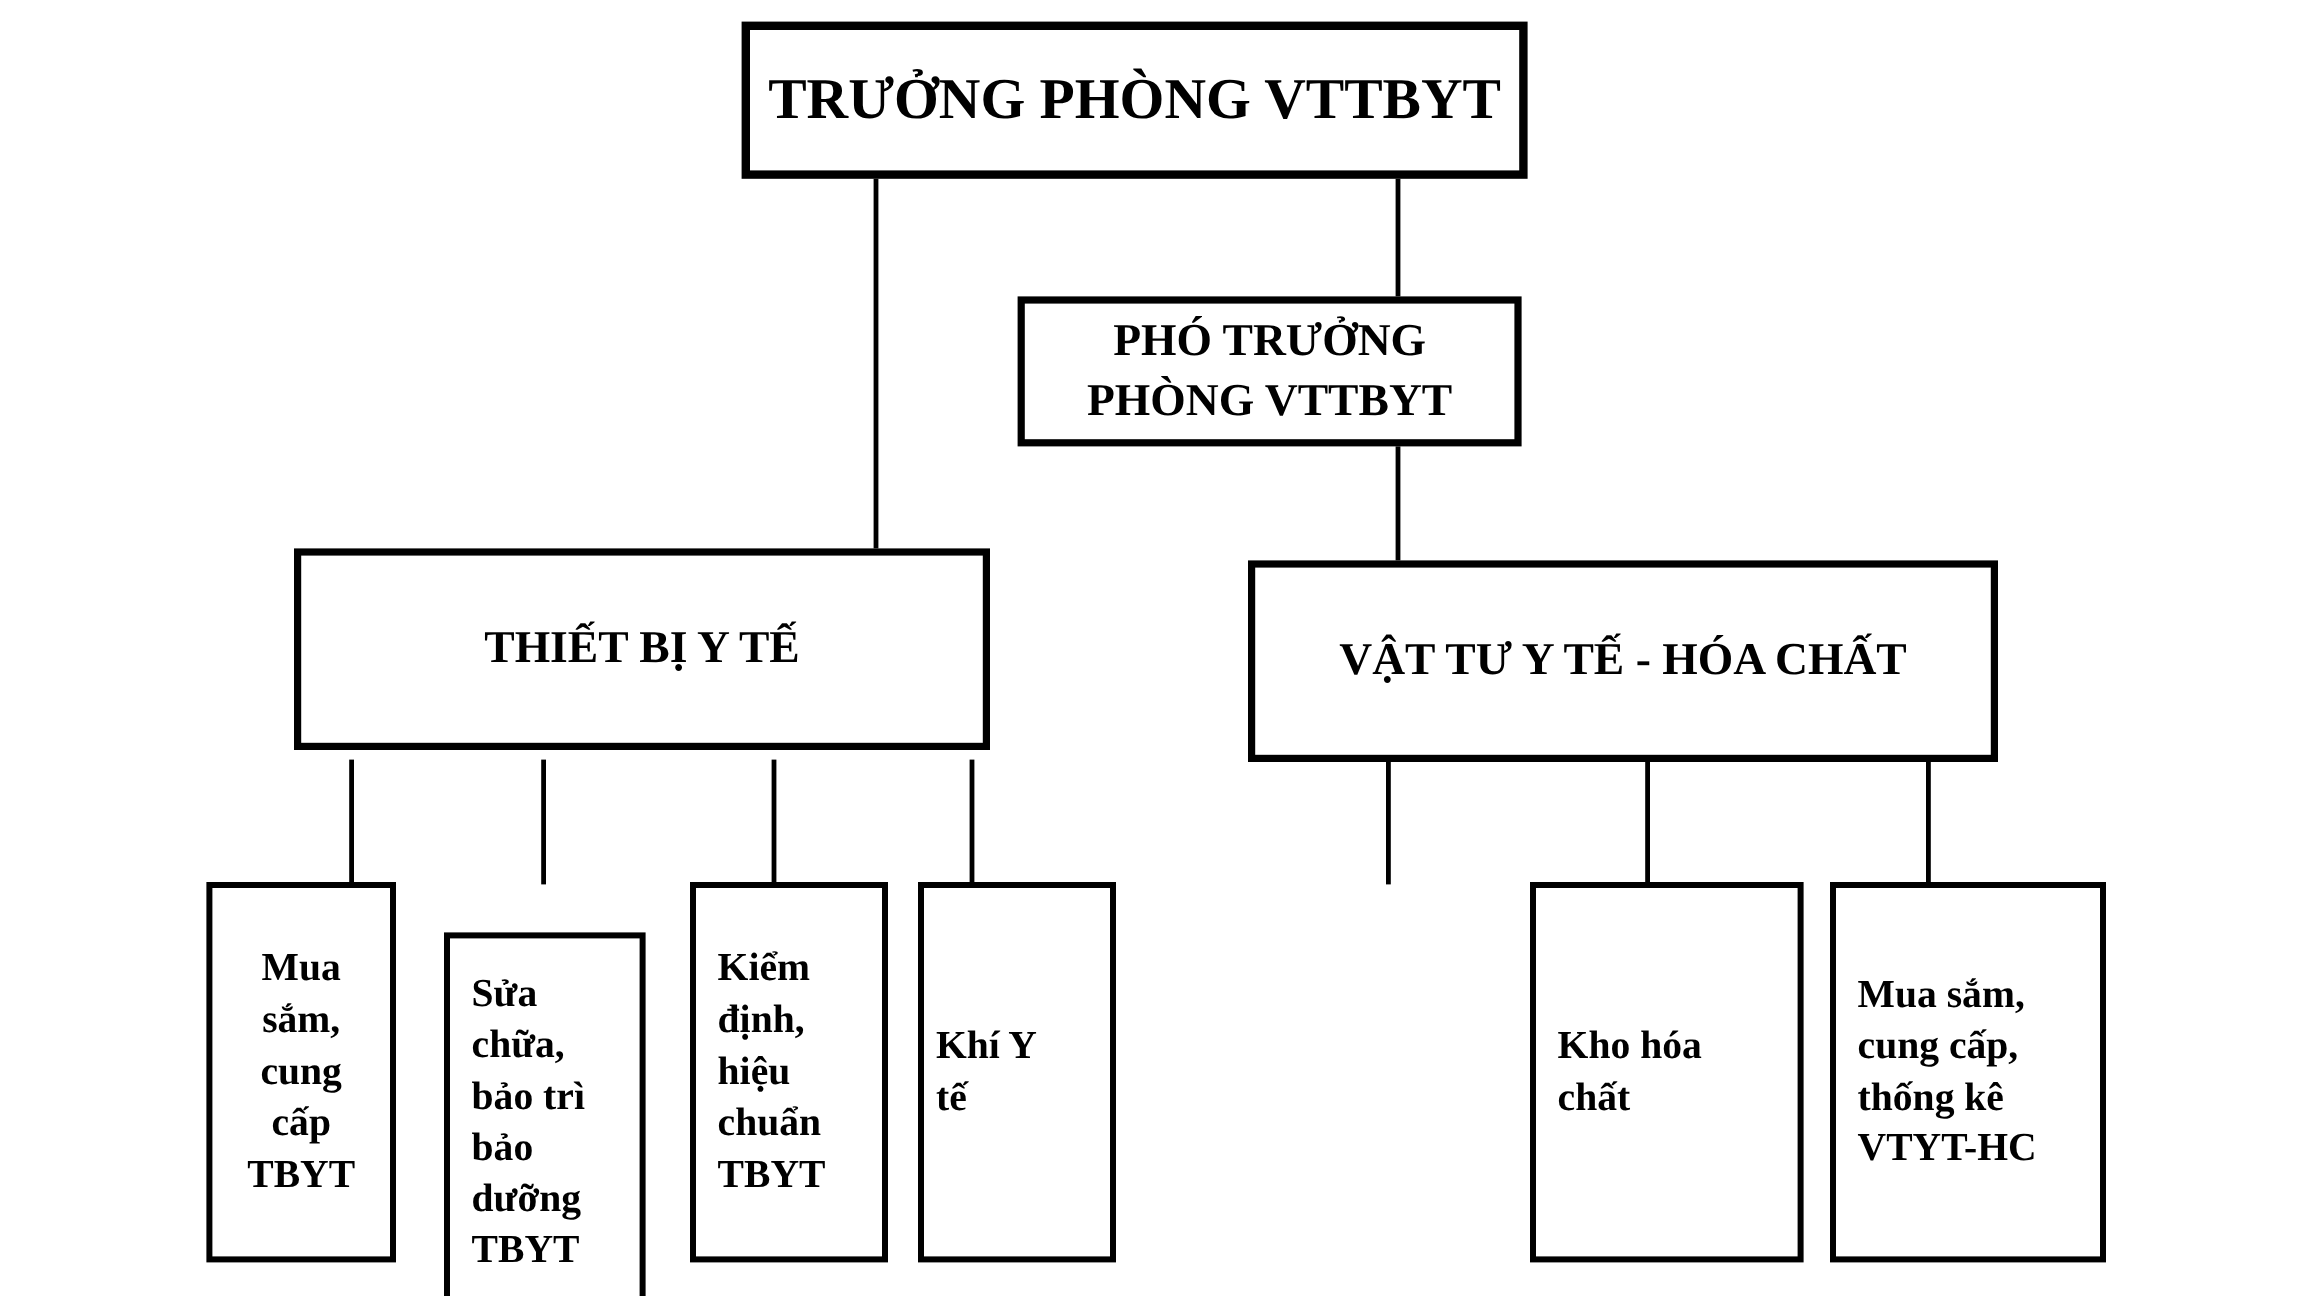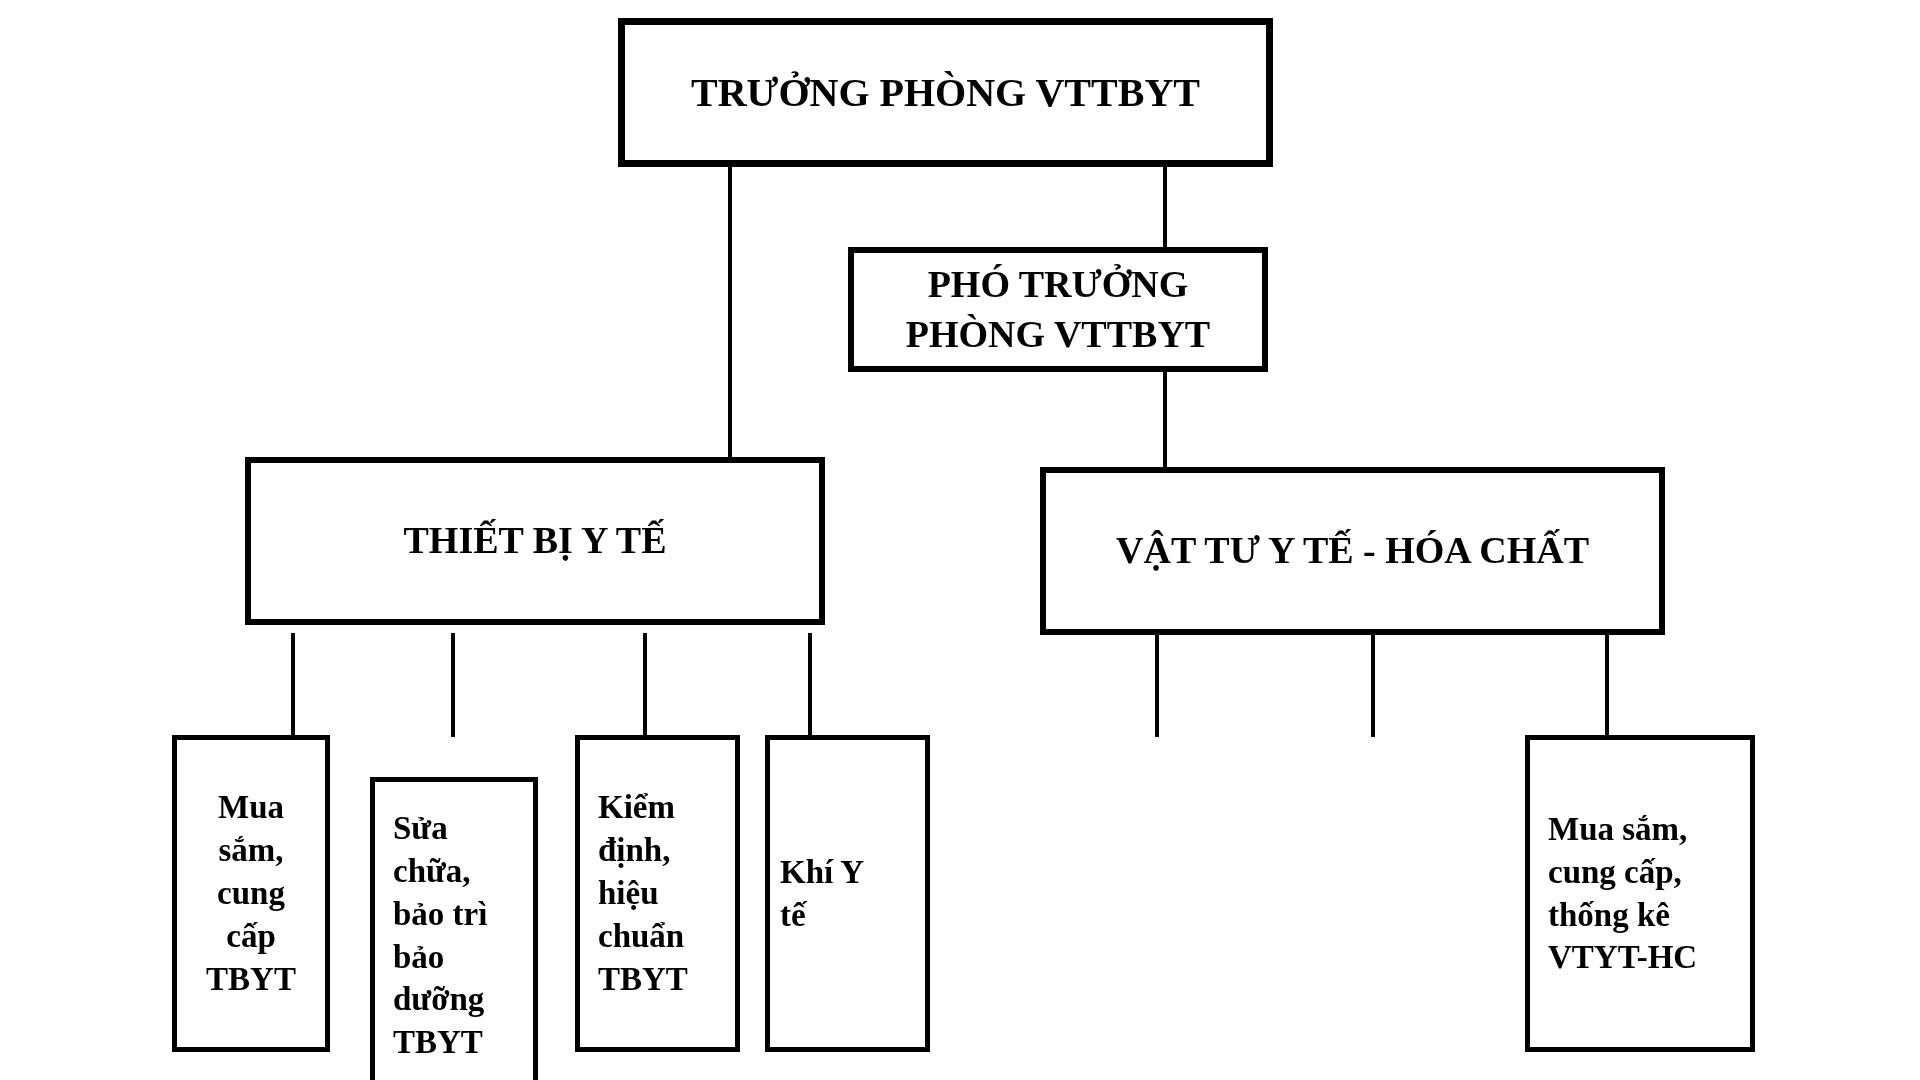--- a/index.html
+++ b/index.html
@@ -24,21 +24,21 @@
     display: flex;
     align-items: center;
     justify-content: center;
     text-align: center;
   }
   .label {
     white-space: pre-line;
     line-height: 1.3;
   }
   
-  .node-root   { left: 618px;  top: 18px;  width: 655px; height: 149px; border-width: 7px; font-size: 40px; }
+  .node-root   { left: 618px;  top: 18px;  width: 655px; height: 131px; border-width: 7px; font-size: 48px; }
   
   .node-deputy { left: 848px;  top: 247px; width: 420px; height: 125px; border-width: 6px; font-size: 38px; }
   
   .node-branch-equipment { left: 245px;  top: 457px; width: 580px; height: 168px; border-width: 6px; font-size: 38px; }
   .node-branch-supplies  { left: 1040px; top: 467px; width: 625px; height: 168px; border-width: 6px; font-size: 38px; }
   
   .leaf { top: 735px; height: 317px; font-size: 33px; }
   .leaf-left { justify-content: flex-start; text-align: left; padding-left: 18px; }
   .node-leaf-1 { left: 172px;  width: 158px; }
   .node-leaf-2 { left: 370px;  width: 168px; margin-top: 42px; }
@@ -116,20 +116,24 @@
 định,
 hiệu
 chuẩn
 TBYT</span>
   </div>
   <div class="node leaf leaf-left node-leaf-4">
     <span class="label">Khí Y
 tế</span>
   </div>
 
+  <div class="node leaf leaf-left node-leaf-6">
+    <span class="label">Kho hóa
+chất</span>
+  </div>
   <div class="node leaf leaf-left node-leaf-7">
     <span class="label">Mua sắm,
 cung cấp,
 thống kê
 VTYT-HC</span>
   </div>
 
 </div>
 
 </body></html>

